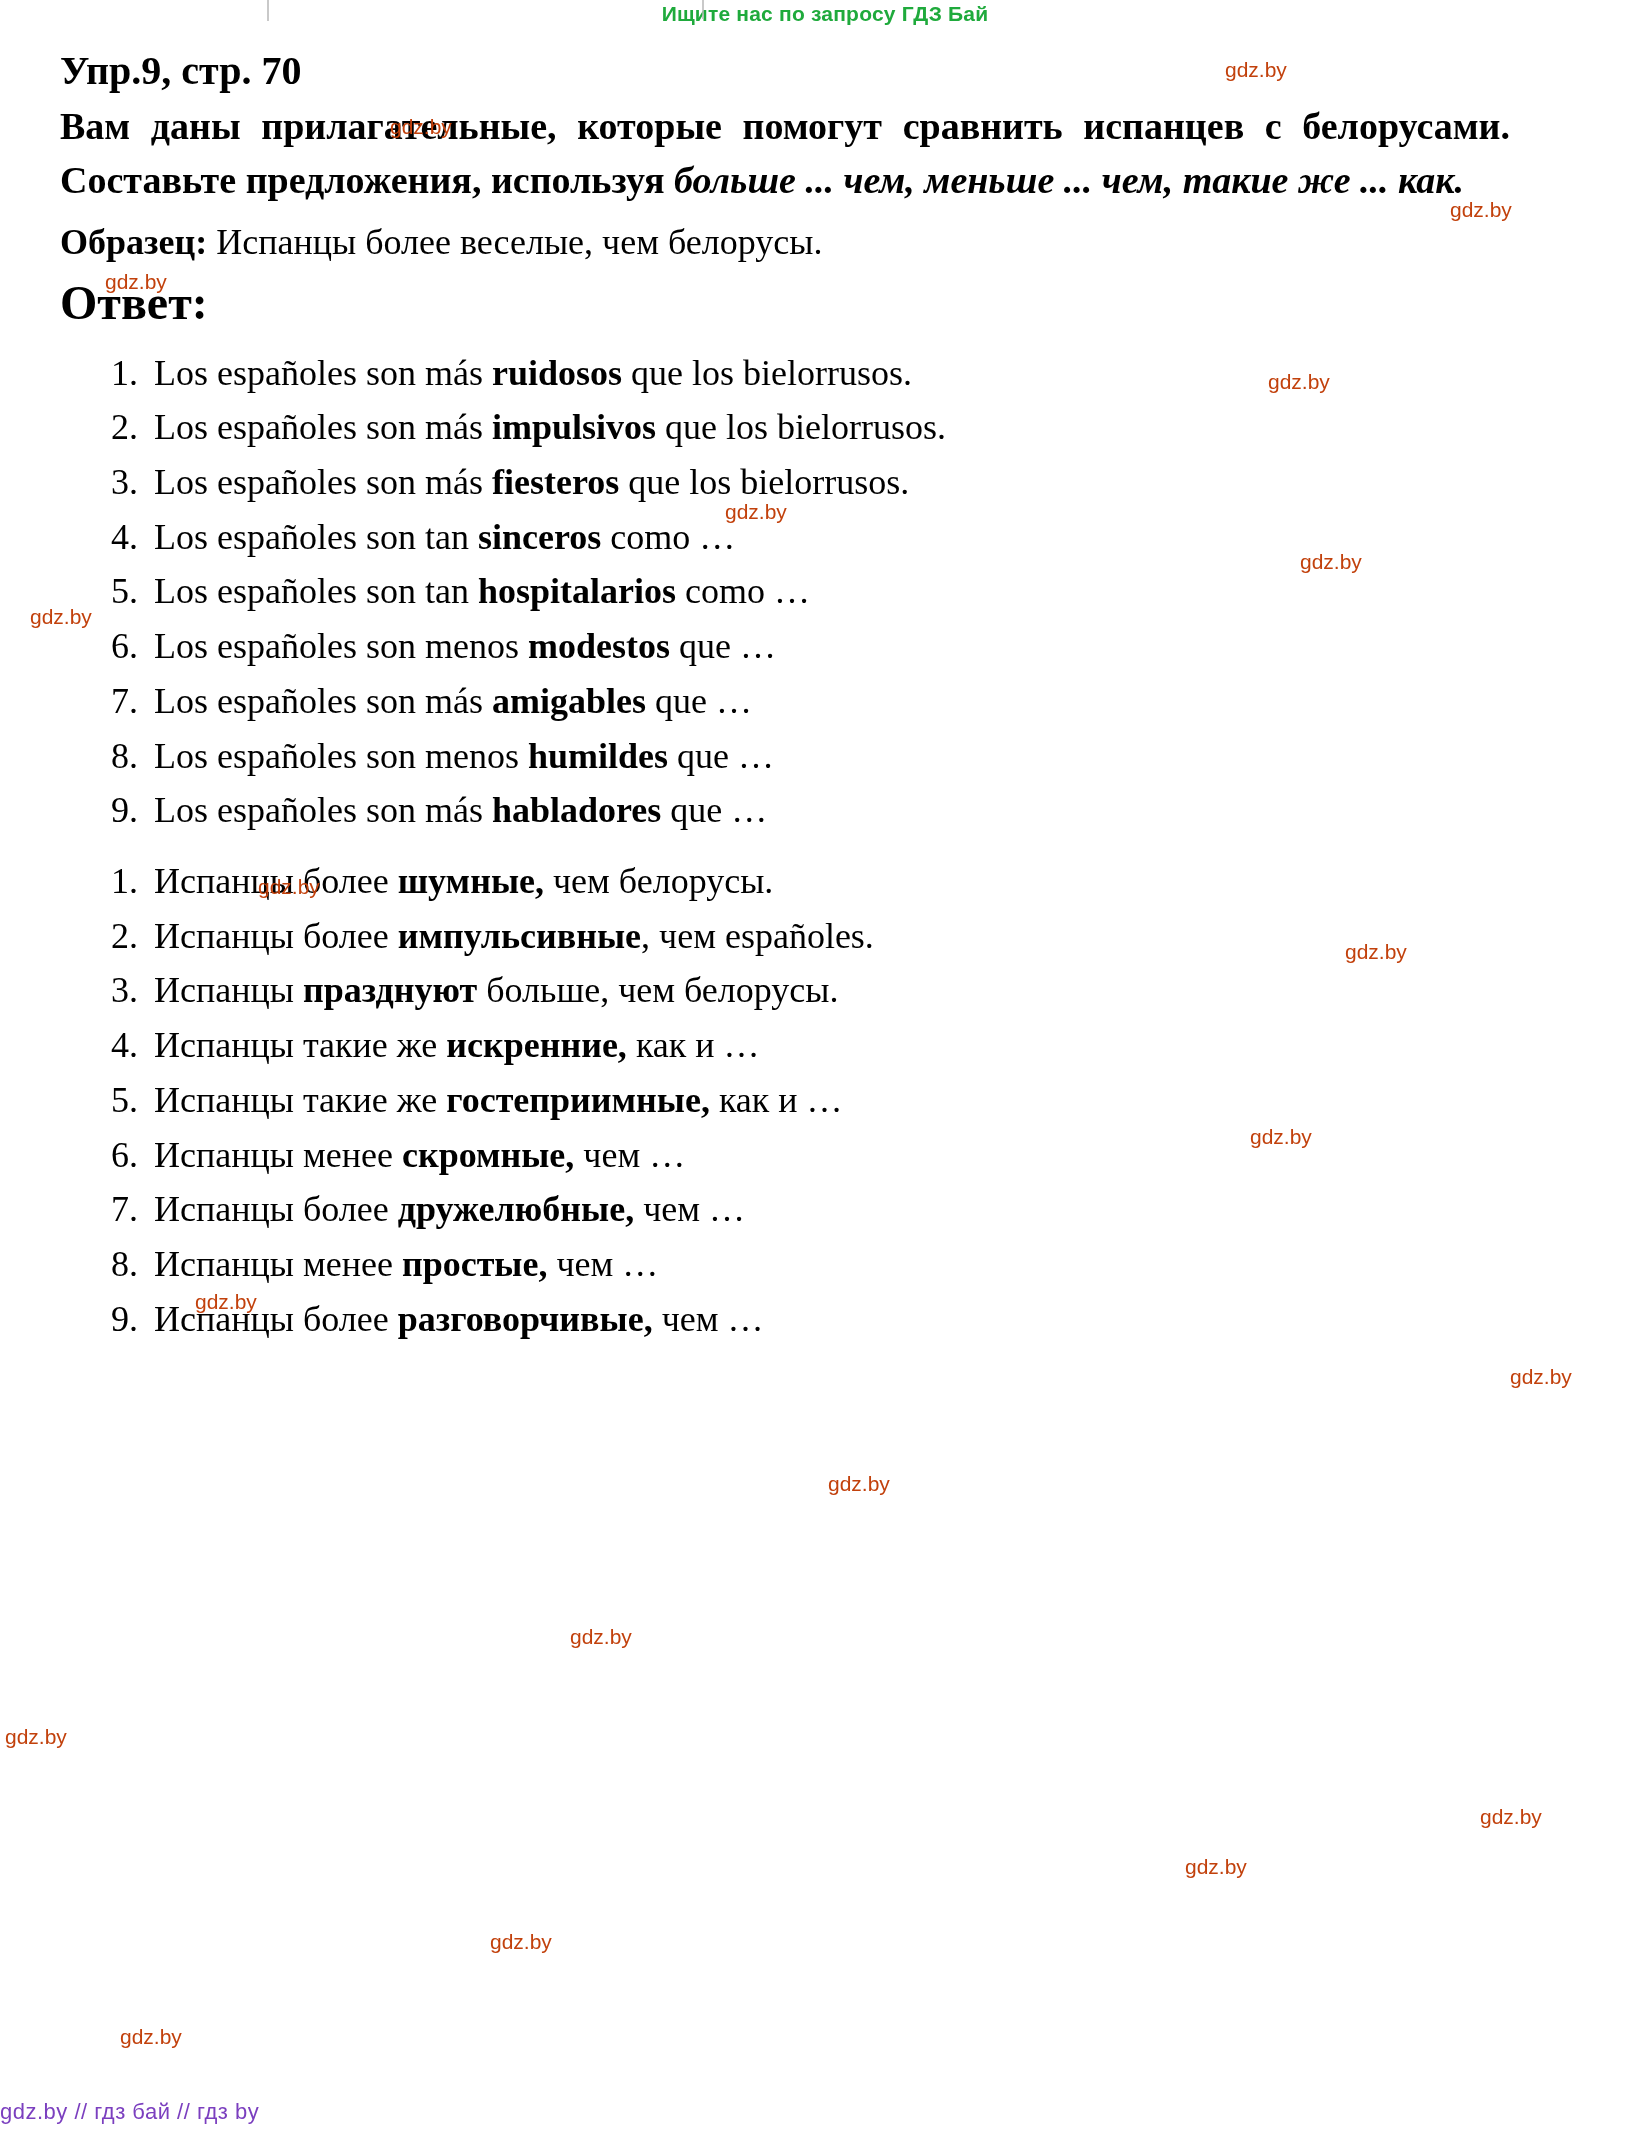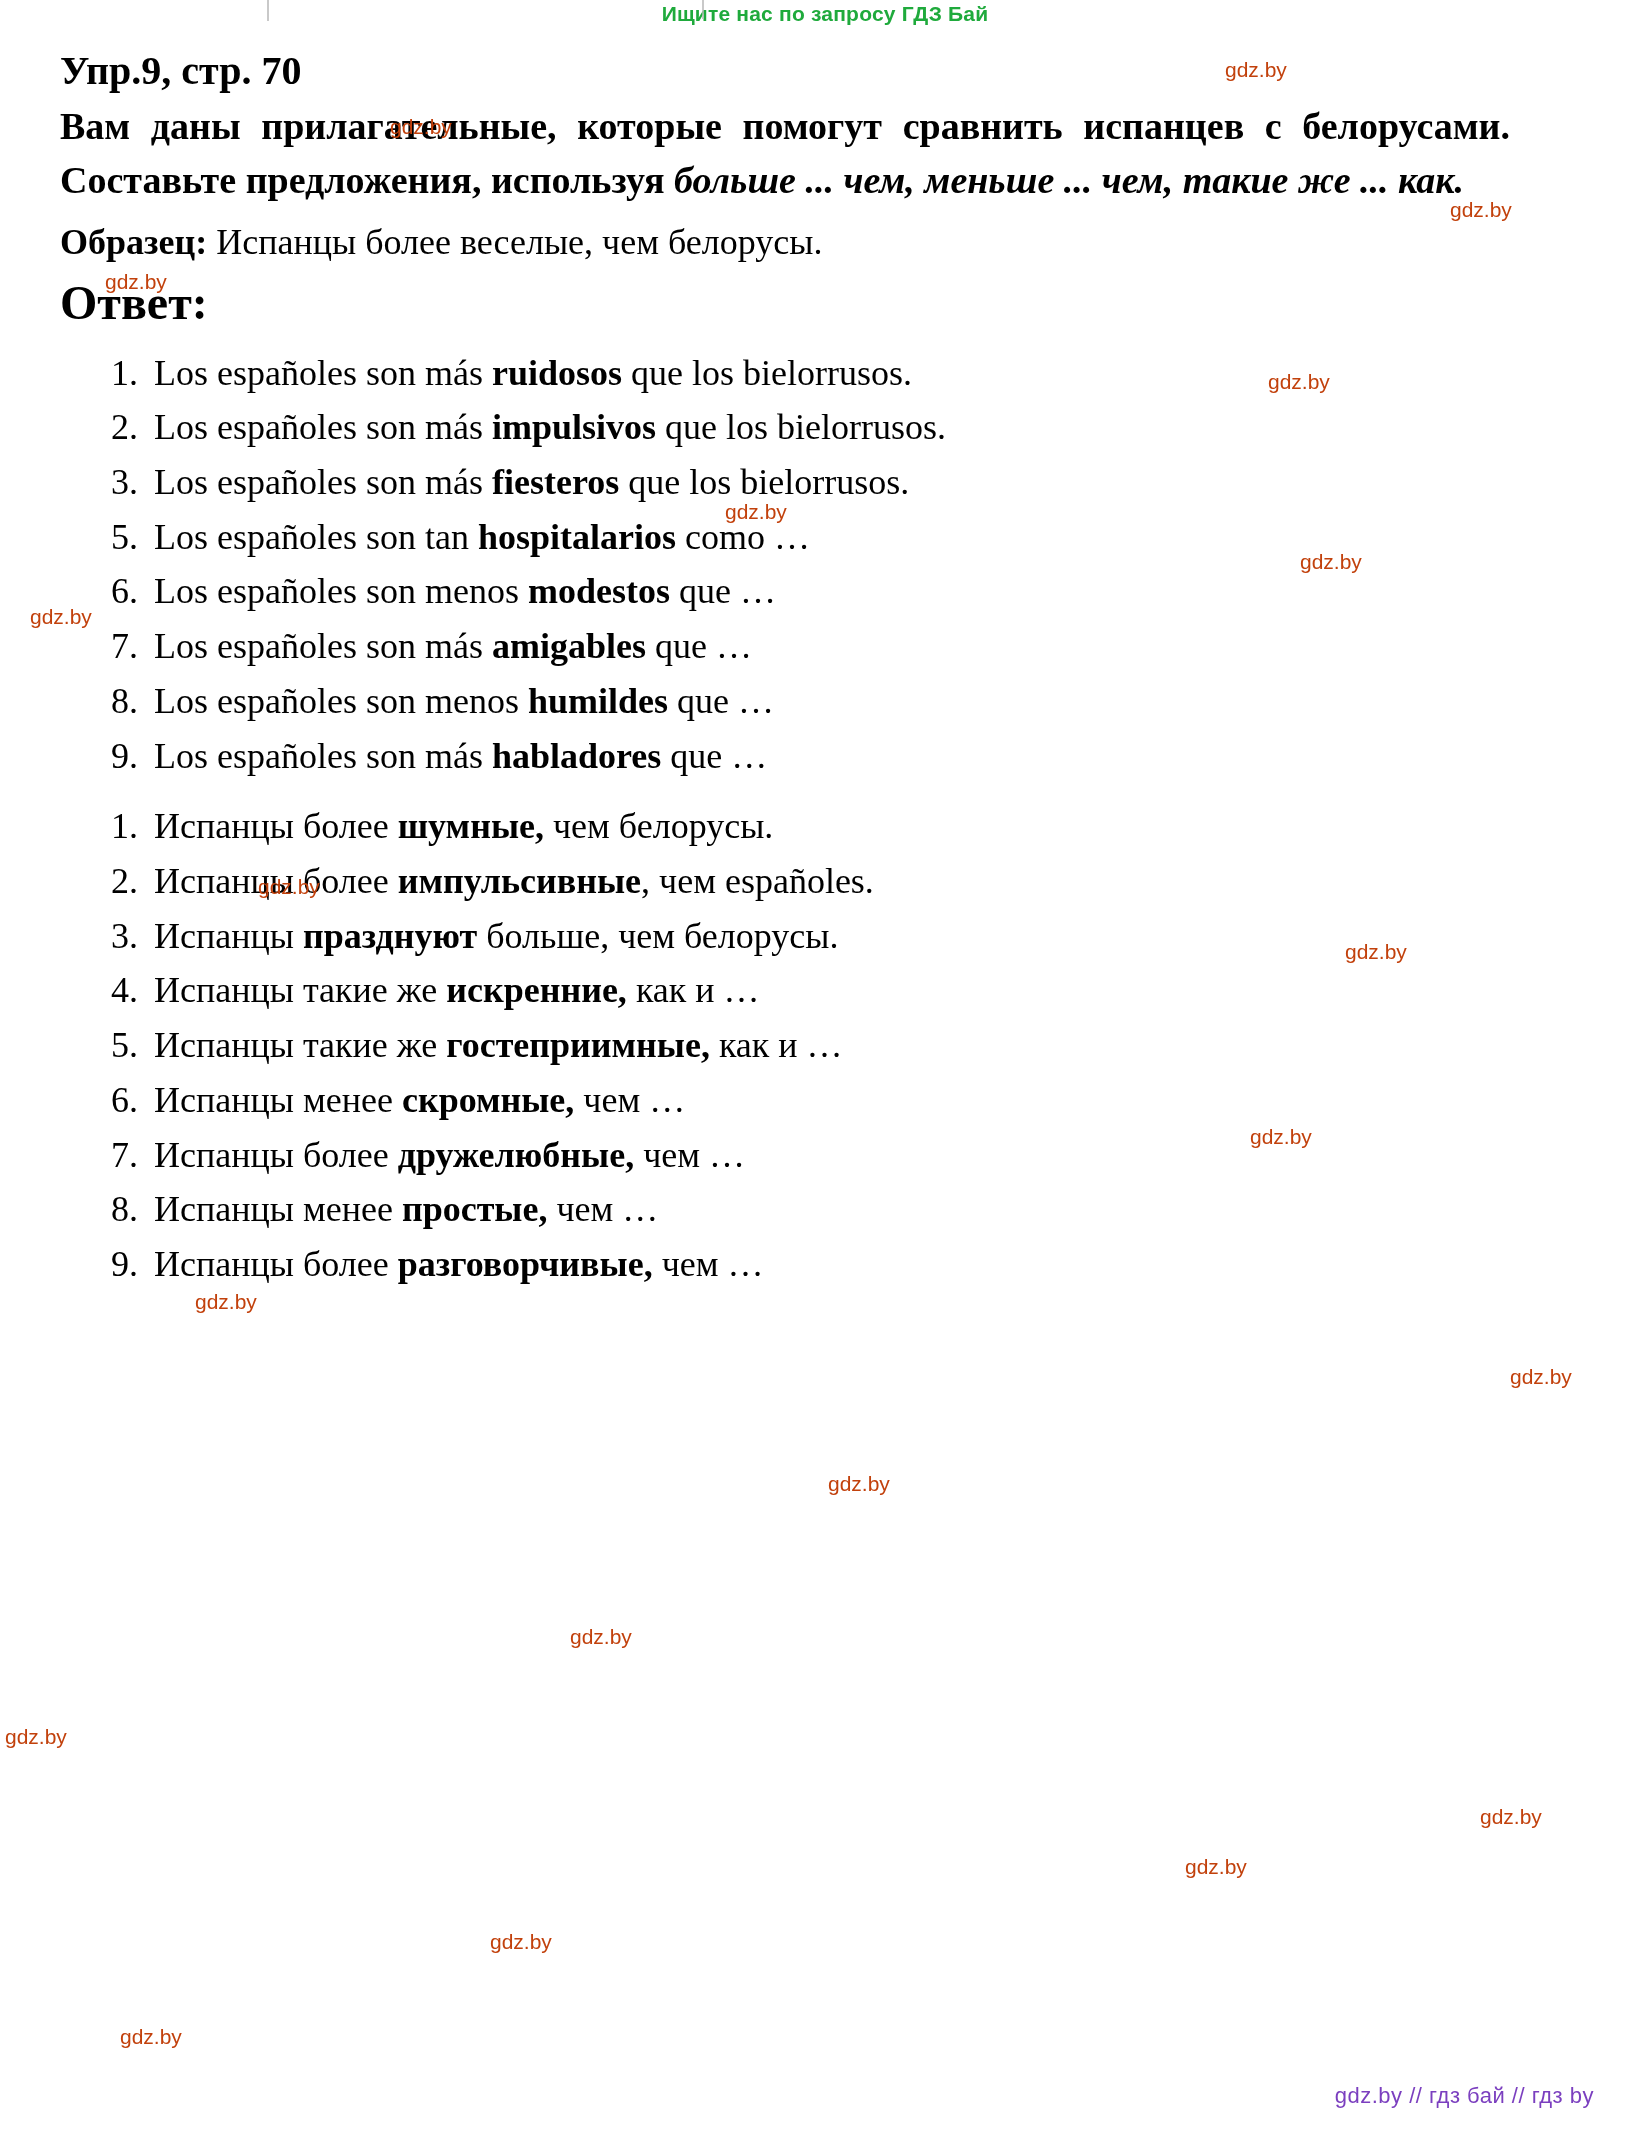--- a/index.html
+++ b/index.html
@@ -100,23 +100,23 @@
     font-family: "Liberation Sans", sans-serif;
     font-size: 21px;
     color: #c2410c;
     white-space: nowrap;
     pointer-events: none;
   }
   
   .footer {
     position: absolute;
     left: 0;
-    bottom: 28px;
+    bottom: 12px;
     width: 1594px;
-    text-align: right;
+    text-align: left;
     font-family: "Liberation Sans", sans-serif;
     font-size: 22px;
     color: #7b3fbf;
     letter-spacing: .5px;
   }
 </style>
 </head>
 <body>
 
 <div class="page">
@@ -133,20 +133,21 @@
     <p class="task"><span>Вам даны прилагательные, которые помогут сравнить испанцев с белорусами. Составьте предложения, используя </span><span class="it">больше ... чем, меньше ... чем, такие же ... как.</span></p>
 
     <div class="sample"><b>Образец:</b><span> Испанцы более веселые, чем белорусы.</span></div>
 
     <div class="answer-label">Ответ:</div>
 
     <ol class="list group-es">
       <li><span class="num">1.</span><span>Los españoles son más </span><b>ruidosos</b><span> que los bielorrusos.</span></li>
       <li><span class="num">2.</span><span>Los españoles son más </span><b>impulsivos</b><span> que los bielorrusos.</span></li>
       <li><span class="num">3.</span><span>Los españoles son más </span><b>fiesteros</b><span> que los bielorrusos.</span></li>
+      <li><span class="num">4.</span><span>Los españoles son tan </span><b>sinceros</b><span> como …</span></li>
       <li><span class="num">5.</span><span>Los españoles son tan </span><b>hospitalarios</b><span> como …</span></li>
       <li><span class="num">6.</span><span>Los españoles son menos </span><b>modestos</b><span> que …</span></li>
       <li><span class="num">7.</span><span>Los españoles son más </span><b>amigables</b><span> que …</span></li>
       <li><span class="num">8.</span><span>Los españoles son menos </span><b>humildes</b><span> que …</span></li>
       <li><span class="num">9.</span><span>Los españoles son más </span><b>habladores</b><span> que …</span></li>
     </ol>
 
     <ol class="list group-ru">
       <li><span class="num">1.</span><span>Испанцы более </span><b>шумные,</b><span> чем белорусы.</span></li>
       <li><span class="num">2.</span><span>Испанцы более </span><b>импульсивные</b><span>, чем españoles.</span></li>

